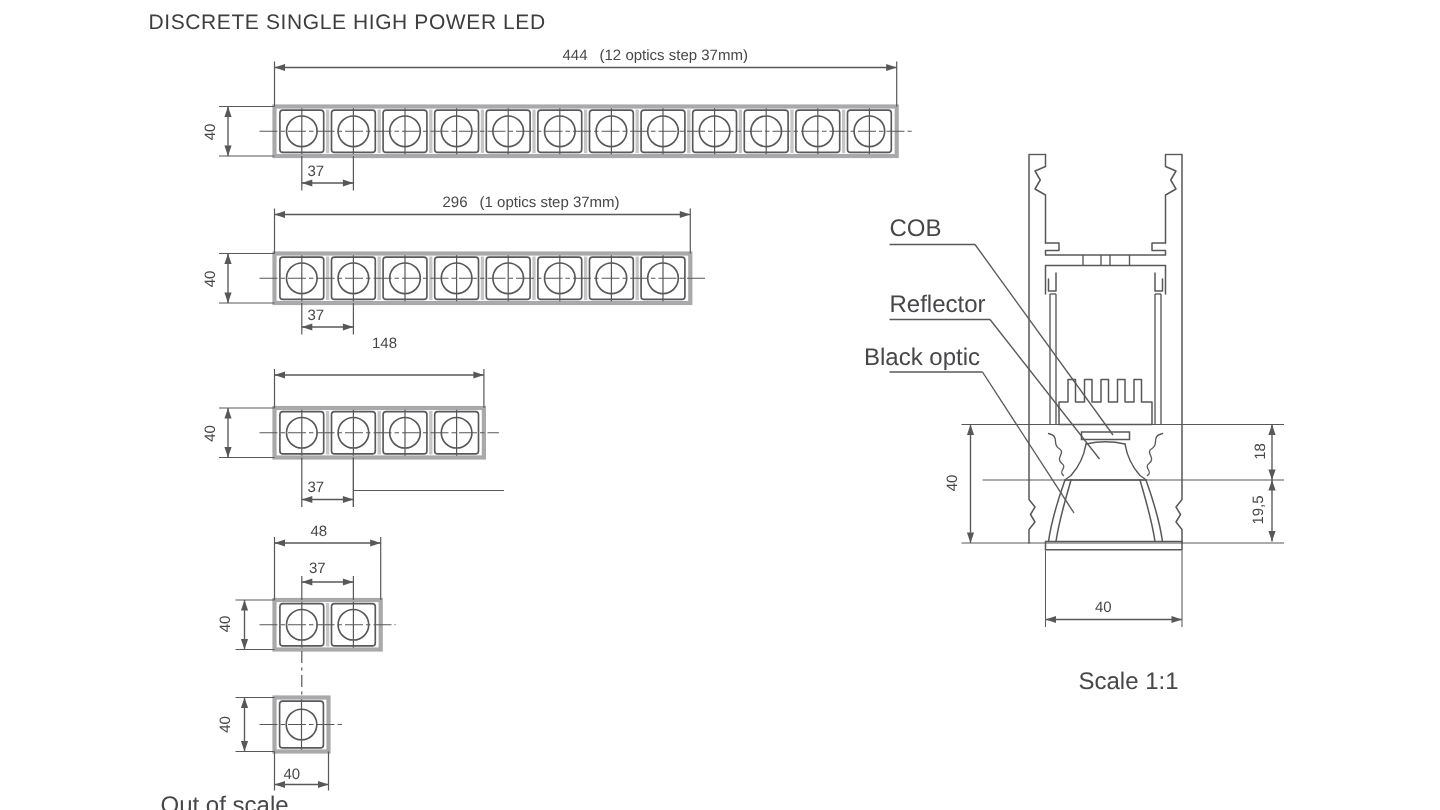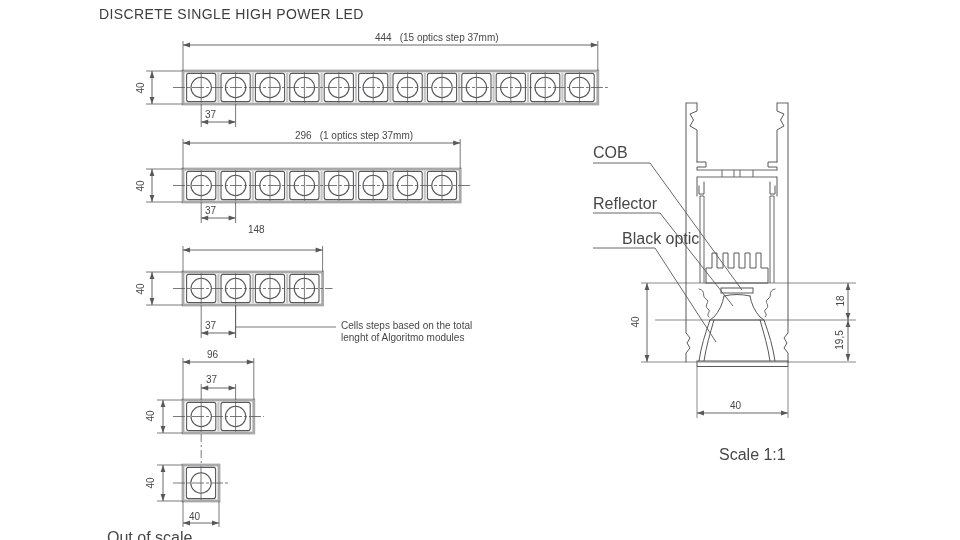--- a/index.html
+++ b/index.html
@@ -263,47 +263,46 @@
       <line x1="697" y1="367" x2="697" y2="418" stroke="#58585a" stroke-width="0.7" fill="none"></line>
       <line x1="788" y1="367" x2="788" y2="418" stroke="#58585a" stroke-width="0.7" fill="none"></line>
       <line x1="697" y1="413" x2="788" y2="413" stroke="#58585a" stroke-width="0.9" fill="none"></line>
       <polygon points="697,413 704,410.6 704,415.4" fill="#58585a"></polygon>
       <polygon points="788,413 781,410.6 781,415.4" fill="#58585a"></polygon>
     </svg>
 
   <div class="title">DISCRETE SINGLE HIGH POWER LED</div>
 
   <div class="t" style="left:375px;top:32px">
-    <span>444</span><span class="gap">(15 optics step 37mm)</span>
+    <span>444</span><span class="gap">(12 optics step 37mm)</span>
   </div>
   <div class="t rot" style="left:129px;top:82px">40</div>
   <div class="t c" style="left:205px;top:109px;width:24px">37</div>
 
   <div class="t" style="left:295px;top:130px">
     <span>296</span><span class="gap">(1 optics step 37mm)</span>
   </div>
   <div class="t rot" style="left:129px;top:180px">40</div>
   <div class="t c" style="left:205px;top:205px;width:24px">37</div>
 
   <div class="t c" style="left:248px;top:224px;width:40px">148</div>
   <div class="t rot" style="left:129px;top:283px">40</div>
   <div class="t c" style="left:205px;top:320px;width:24px">37</div>
 
-  <div class="ann">Cells steps based on the total lenght of Algoritmo modules</div>
-
-  <div class="t c" style="left:207px;top:349px;width:24px">96</div>
+
+  <div class="t c" style="left:207px;top:349px;width:24px">48</div>
   <div class="t c" style="left:206px;top:374px;width:24px">37</div>
   <div class="t rot" style="left:139px;top:410px">40</div>
 
   <div class="t rot" style="left:139px;top:477px">40</div>
   <div class="t c" style="left:189px;top:511px;width:24px">40</div>
   <div class="t lbl" style="left:107px;top:532px">Out of scale</div>
 
   <div class="t lbl" style="left:593px;top:147px">COB</div>
   <div class="t lbl" style="left:593px;top:198px">Reflector</div>
-  <div class="t lbl" style="left:622px;top:233px">Black optic</div>
+  <div class="t lbl" style="left:576px;top:233px">Black optic</div>
   <div class="t rot" style="left:624px;top:316px">40</div>
   <div class="t rot" style="left:829px;top:295px">18</div>
   <div class="t rot" style="left:828px;top:334px">19,5</div>
   <div class="t c" style="left:730px;top:400px;width:24px">40</div>
   <div class="t lbl" style="left:719px;top:449px">Scale 1:1</div>
 
 </div>
 
 </body></html>

